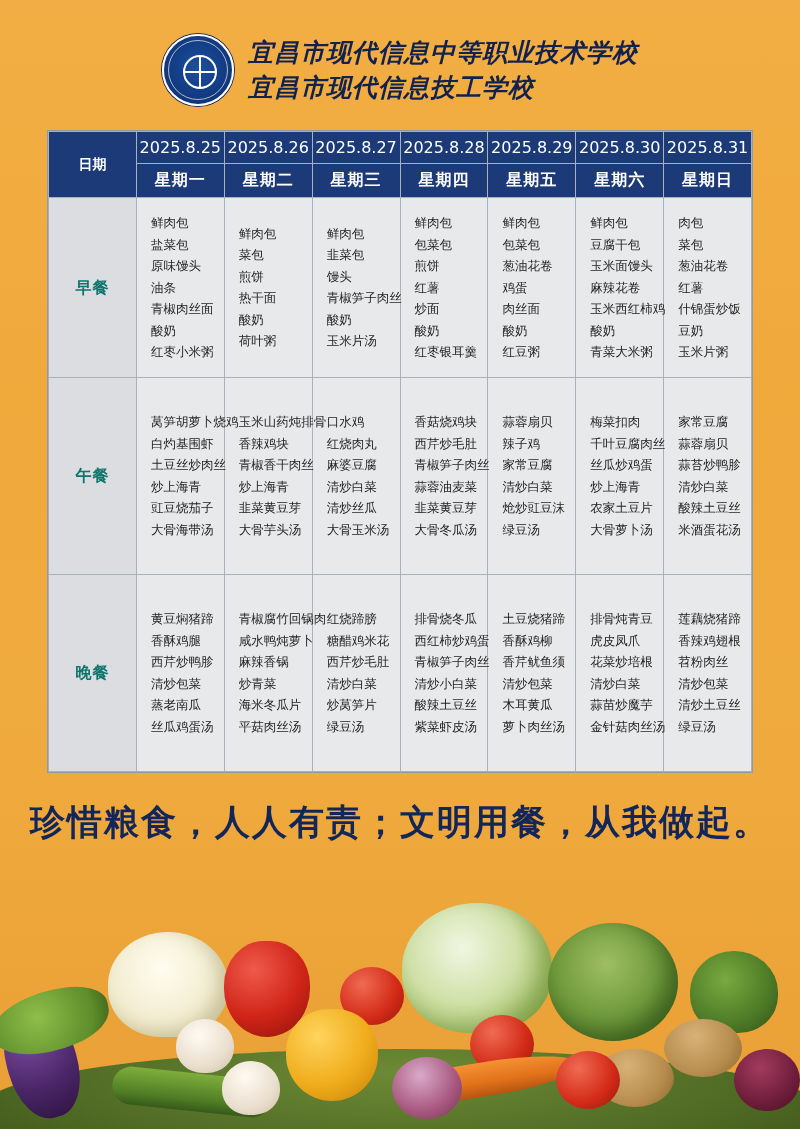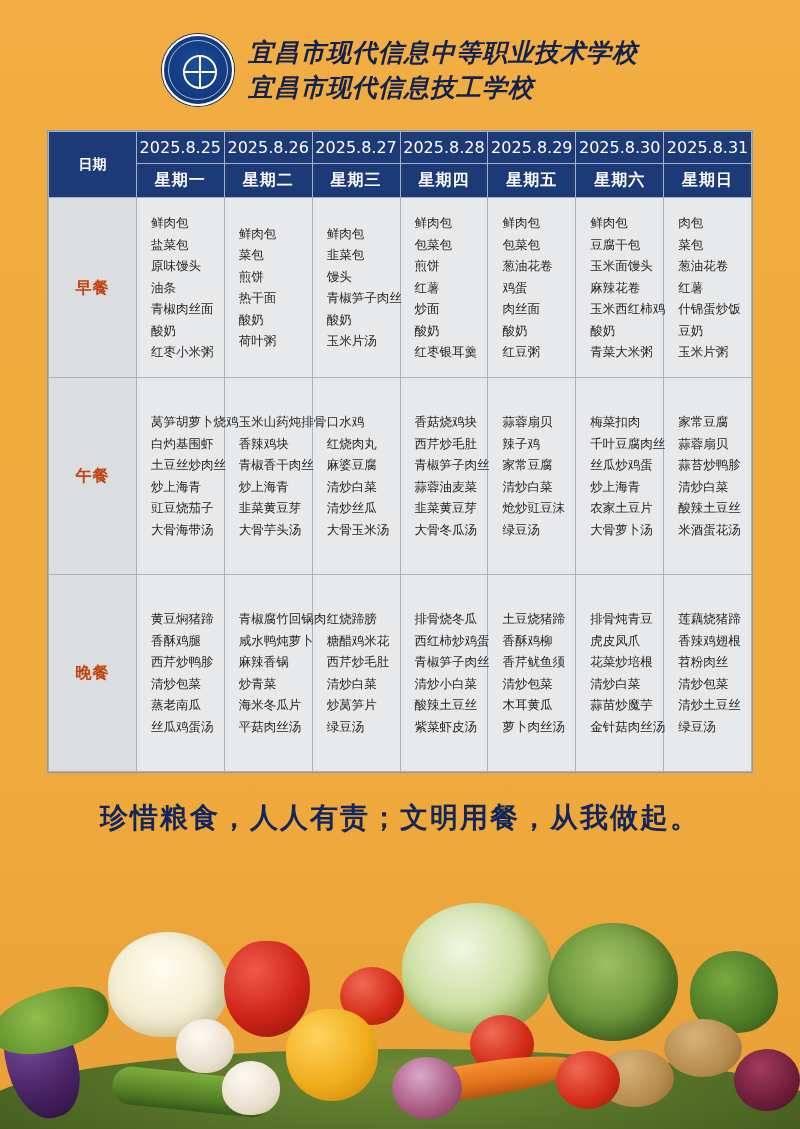--- a/index.html
+++ b/index.html
@@ -118,21 +118,21 @@
   }
   .hdr-day td {
     font-weight: bold;
     font-size: 16px;
     letter-spacing: 1px;
   }
   td.rowlabel {
     width: 58px;
     text-align: center;
     background: #dcdde0;
-    color: #c2410c;
+    color: #0f766e;
     font-family: Liberation Serif, serif;
     font-size: 16px;
     font-weight: bold;
     letter-spacing: 1px;
     line-height: 1.2;
   }
   td.meal {
     background: #e8e9eb;
     padding: 14px 6px 14px 14px;
     font-family: "DejaVu Sans", sans-serif;
@@ -147,21 +147,21 @@
   }
   tr.band.lunch td.meal, tr.band.lunch td.rowlabel { height: 168px; }
   tr.band.dinner td.meal, tr.band.dinner td.rowlabel { height: 168px; }
   .dish { display: block; }
   
   .slogan {
     margin-top: 26px;
     text-align: center;
     font-family: "DejaVu Sans", sans-serif;
     font-weight: bold;
-    font-size: 28px;
+    font-size: 35px;
     letter-spacing: 2px;
     color: #13265a;
   }
   
   .veggies {
     position: absolute;
     left: 0;
     right: 0;
     bottom: 0;
     height: 230px;

